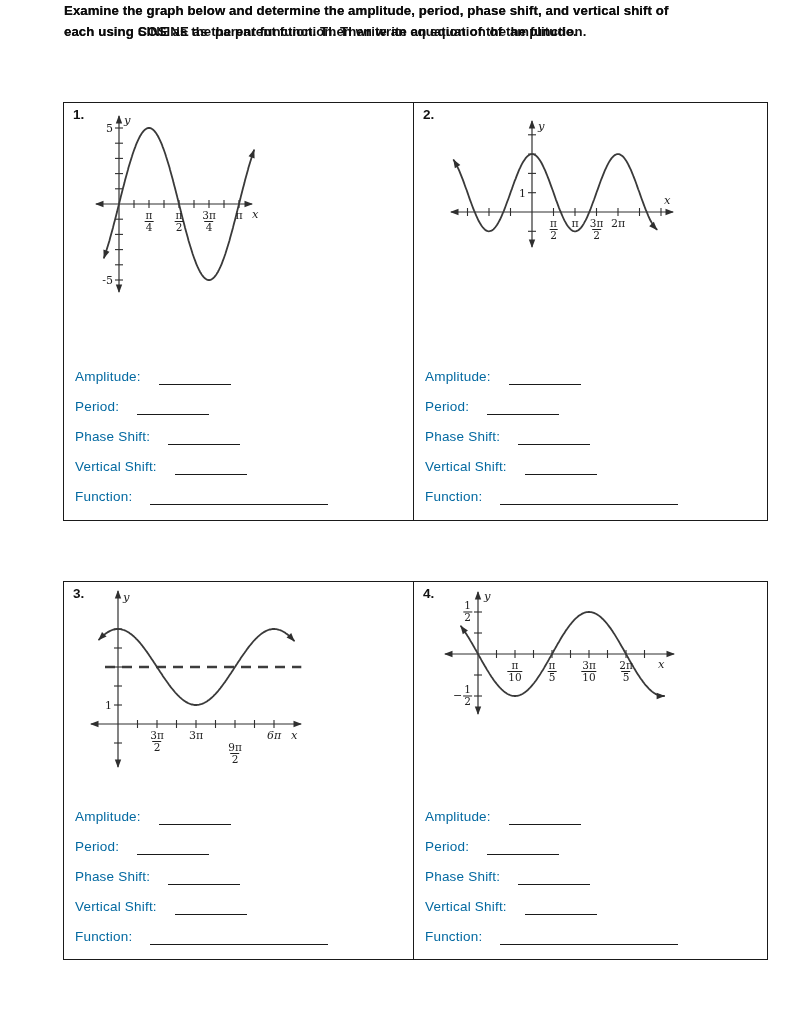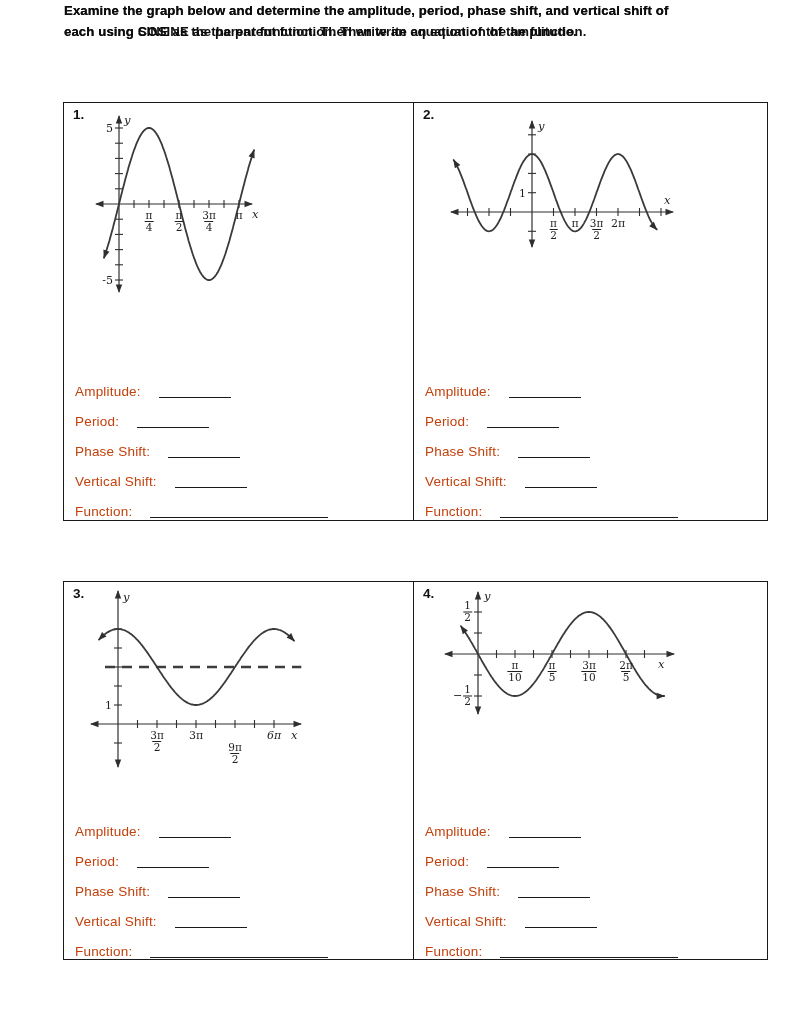--- a/index.html
+++ b/index.html
@@ -10,21 +10,21 @@
   .instr div{white-space:nowrap;}
   .qtable{position:absolute;left:63px;width:705px;border:1.6px solid #1a1a1a;display:flex;background:#fff;box-sizing:border-box;}
   #table1{top:102px;height:419px;}
   #table2{top:581px;height:379px;}
   .cell{position:relative;box-sizing:border-box;}
   .cell.left{width:350px;border-right:1.6px solid #1a1a1a;}
   .cell.right{flex:1;}
   .qnum{position:absolute;left:9px;top:4px;font-weight:700;font-size:13.5px;color:#111;}
   .fields{position:absolute;left:11px;right:8px;}
   .t1f{top:266px;} .t2f{top:227px;}
-  .frow{height:30px;display:flex;align-items:flex-end;gap:18px;font-size:13.5px;color:#c2410c;}
+  .frow{height:30px;display:flex;align-items:flex-start;gap:18px;font-size:13.5px;color:#0369a1;}
   .frow .lbl{letter-spacing:0.2px;}
   .blank{display:inline-block;height:15px;border-bottom:1.4px solid #1a1a1a;width:72px;margin-bottom:1px;}
   .blank.func{width:178px;}
   .graph{position:absolute;}
   .graph svg{position:absolute;left:0;top:0;overflow:visible;}
   .xlab{position:absolute;transform:translate(-50%,0);color:#222;
         font-family:"DejaVu Serif",serif;font-size:11px;line-height:1;}
   .ylab{position:absolute;transform:translate(-100%,-50%);color:#222;
         font-family:"DejaVu Serif",serif;font-size:11px;line-height:1;}
   .axletter{position:absolute;font-family:"DejaVu Serif",serif;font-style:italic;

